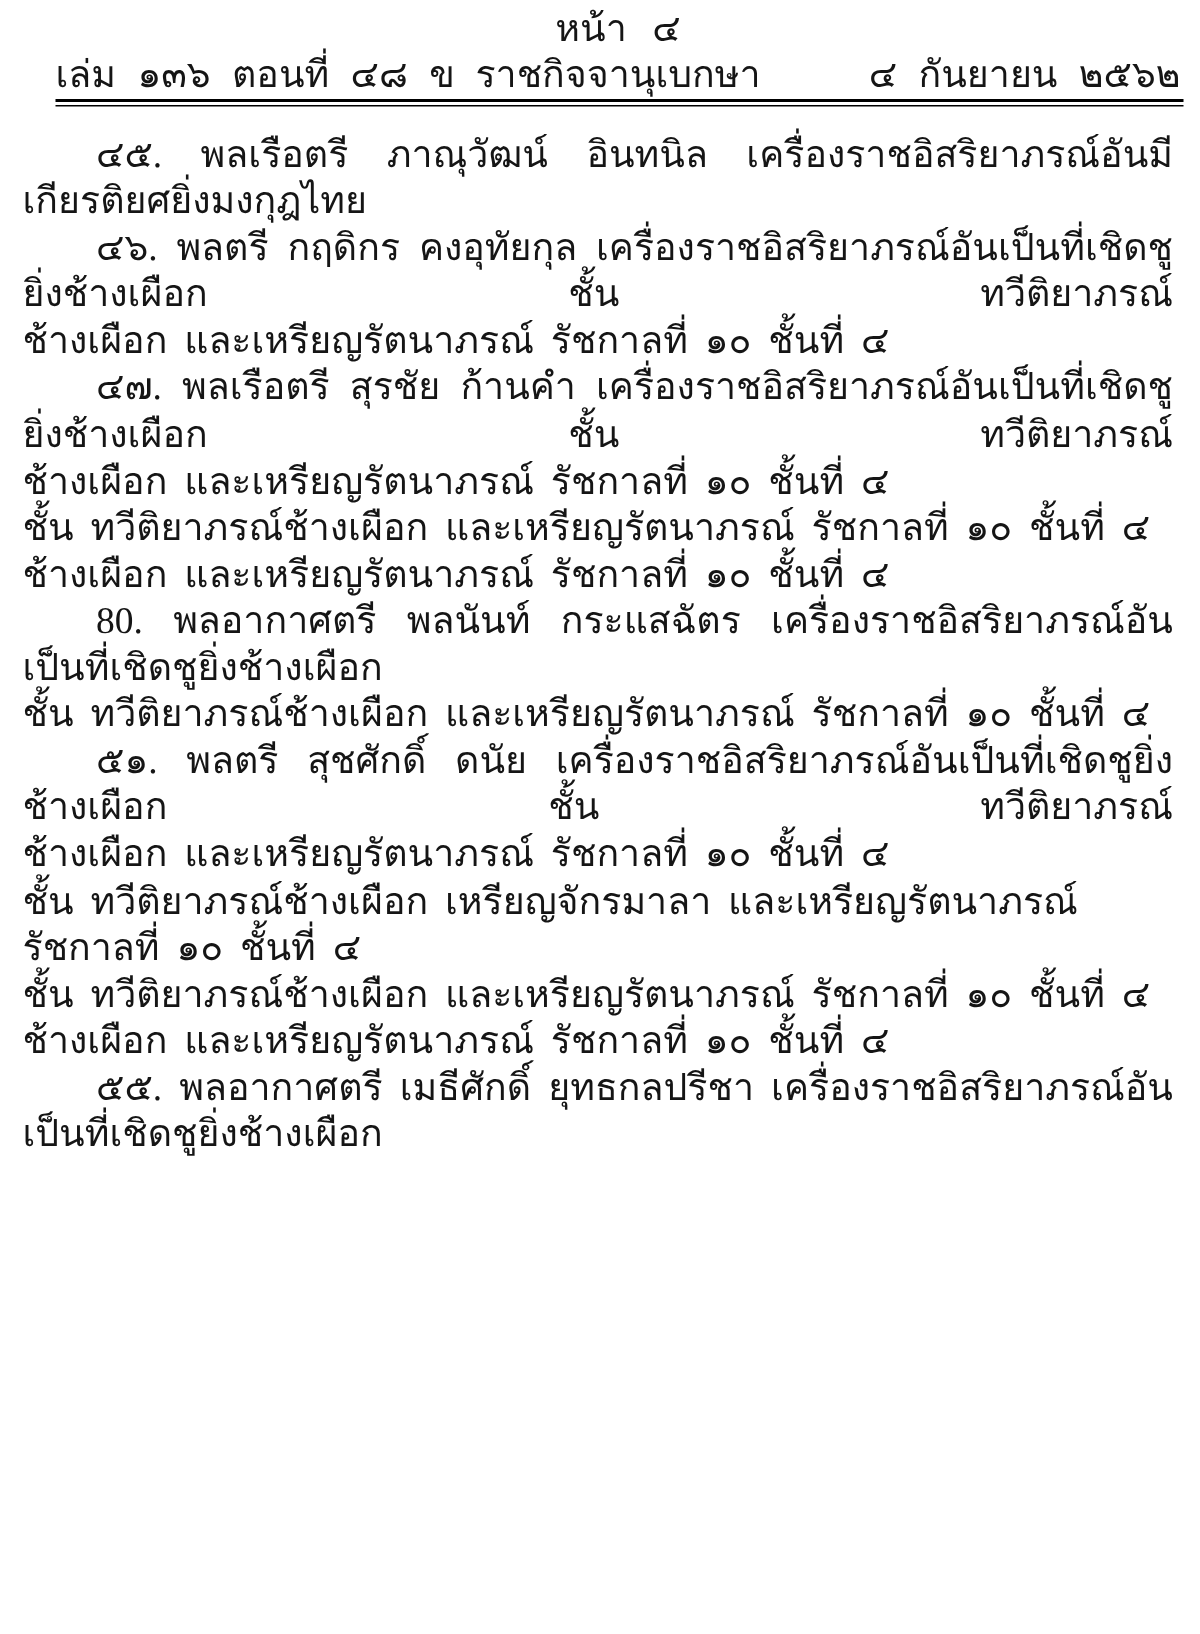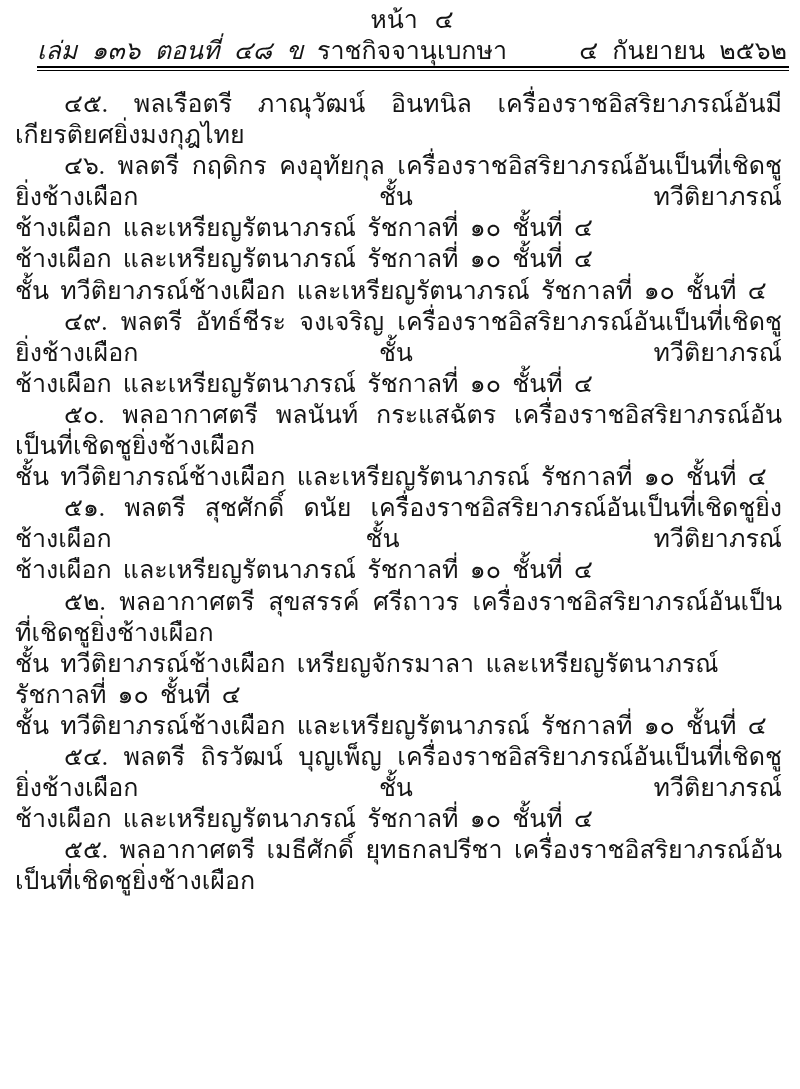--- a/index.html
+++ b/index.html
@@ -25,21 +25,21 @@
   .page-head-no .num { display: inline-block; margin-left: 17px; }
   .masthead {
     position: absolute;
     top: 36px; left: 25px; right: 25px;
     height: 30px;
     font-size: 25px;
     line-height: 30px;
     word-spacing: 8px;
     white-space: nowrap;
   }
-  .masthead .left   { position: absolute; left: 0; top: 0; font-style: italic; }
+  .masthead .left   { position: absolute; left: 0; top: 0; }
   .masthead .center { position: absolute; left: 0; right: 0; top: 0; text-align: center; }
   .masthead .right  { position: absolute; right: 0; top: 0; }
   .rule {
     position: absolute;
     top: 66px; left: 25px; right: 23px;
   }
   .rule .thick { height: 2px;   background: #000; }
   .rule .gap   { height: 1.5px; background: transparent; }
   .rule .thin  { height: 1px;   background: #000; }
   .content {
@@ -81,46 +81,44 @@
 
   <div class="content">
       <div class="entry">
         <div class="line first just">๔๕. พลเรือตรี ภาณุวัฒน์ อินทนิล เครื่องราชอิสริยาภรณ์อันมีเกียรติยศยิ่งมงกุฎไทย</div>
       </div>
       <div class="entry">
         <div class="line first just">๔๖. พลตรี กฤดิกร คงอุทัยกุล เครื่องราชอิสริยาภรณ์อันเป็นที่เชิดชูยิ่งช้างเผือก ชั้น ทวีติยาภรณ์</div>
         <div class="line">ช้างเผือก และเหรียญรัตนาภรณ์ รัชกาลที่ ๑๐ ชั้นที่ ๔</div>
       </div>
       <div class="entry">
+        <div class="line first just">๔๗. พลเรือตรี สุรชัย ก้านคำ เครื่องราชอิสริยาภรณ์อันเป็นที่เชิดชูยิ่งช้างเผือก ชั้น ทวีติยาภรณ์</div>
         <div class="line">ช้างเผือก และเหรียญรัตนาภรณ์ รัชกาลที่ ๑๐ ชั้นที่ ๔</div>
       </div>
       <div class="entry">
         <div class="line">ชั้น ทวีติยาภรณ์ช้างเผือก และเหรียญรัตนาภรณ์ รัชกาลที่ ๑๐ ชั้นที่ ๔</div>
       </div>
       <div class="entry">
-        <div class="line first just">๔๙. พลตรี อัทธ์ชีระ จงเจริญ เครื่องราชอิสริยาภรณ์อันเป็นที่เชิดชูยิ่งช้างเผือก ชั้น ทวีติยาภรณ์</div>
         <div class="line">ช้างเผือก และเหรียญรัตนาภรณ์ รัชกาลที่ ๑๐ ชั้นที่ ๔</div>
       </div>
       <div class="entry">
-        <div class="line first just">๕๐. พลอากาศตรี พลนันท์ กระแสฉัตร เครื่องราชอิสริยาภรณ์อันเป็นที่เชิดชูยิ่งช้างเผือก</div>
+        <div class="line first just">80. พลอากาศตรี พลนันท์ กระแสฉัตร เครื่องราชอิสริยาภรณ์อันเป็นที่เชิดชูยิ่งช้างเผือก</div>
         <div class="line">ชั้น ทวีติยาภรณ์ช้างเผือก และเหรียญรัตนาภรณ์ รัชกาลที่ ๑๐ ชั้นที่ ๔</div>
       </div>
       <div class="entry">
         <div class="line first just">๕๑. พลตรี สุชศักดิ์ ดนัย เครื่องราชอิสริยาภรณ์อันเป็นที่เชิดชูยิ่งช้างเผือก ชั้น ทวีติยาภรณ์</div>
         <div class="line">ช้างเผือก และเหรียญรัตนาภรณ์ รัชกาลที่ ๑๐ ชั้นที่ ๔</div>
       </div>
       <div class="entry">
-        <div class="line first just">๕๒. พลอากาศตรี สุขสรรค์ ศรีถาวร เครื่องราชอิสริยาภรณ์อันเป็นที่เชิดชูยิ่งช้างเผือก</div>
         <div class="line">ชั้น ทวีติยาภรณ์ช้างเผือก เหรียญจักรมาลา และเหรียญรัตนาภรณ์ รัชกาลที่ ๑๐ ชั้นที่ ๔</div>
       </div>
       <div class="entry">
         <div class="line">ชั้น ทวีติยาภรณ์ช้างเผือก และเหรียญรัตนาภรณ์ รัชกาลที่ ๑๐ ชั้นที่ ๔</div>
       </div>
       <div class="entry">
-        <div class="line first just">๕๔. พลตรี ถิรวัฒน์ บุญเพ็ญ เครื่องราชอิสริยาภรณ์อันเป็นที่เชิดชูยิ่งช้างเผือก ชั้น ทวีติยาภรณ์</div>
         <div class="line">ช้างเผือก และเหรียญรัตนาภรณ์ รัชกาลที่ ๑๐ ชั้นที่ ๔</div>
       </div>
       <div class="entry">
         <div class="line first just">๕๕. พลอากาศตรี เมธีศักดิ์ ยุทธกลปรีชา เครื่องราชอิสริยาภรณ์อันเป็นที่เชิดชูยิ่งช้างเผือก</div>
       </div>
     </div>
 
 </div>
 
 </body></html>

